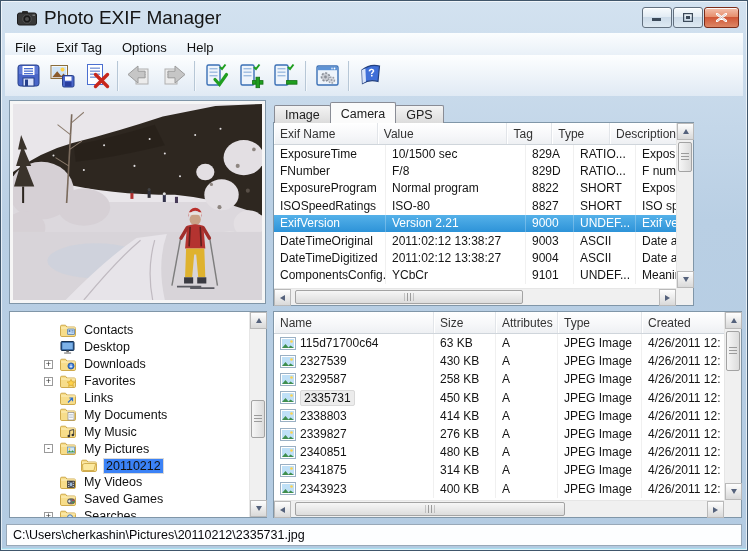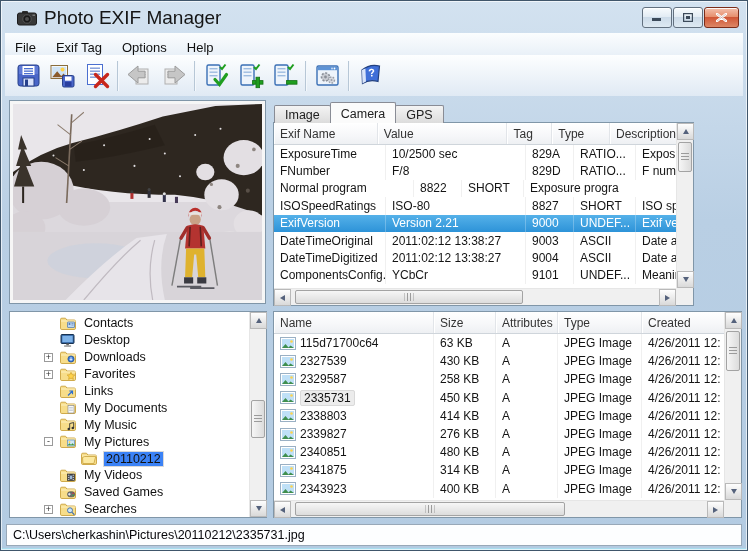--- a/index.html
+++ b/index.html
@@ -67,21 +67,21 @@
   .tri.right{border-left:5px solid #55627c;margin-right:-3px;}
   .thumbv{position:absolute;left:1px;right:1px;background:linear-gradient(90deg,#f6f6f6,#dcdcdc);border:1px solid #a3a3a3;border-radius:2px;}
   .thumbh{position:absolute;top:1px;bottom:1px;background:linear-gradient(#f6f6f6,#dcdcdc);border:1px solid #a3a3a3;border-radius:2px;}
   .thumbv::after{content:"";position:absolute;left:50%;top:50%;width:8px;height:8px;transform:translate(-50%,-50%);
        background:repeating-linear-gradient(180deg,#9b9b9b 0 1px,transparent 1px 3px);}
   .thumbh::after{content:"";position:absolute;left:50%;top:50%;width:9px;height:8px;transform:translate(-50%,-50%);
        background:repeating-linear-gradient(90deg,#9b9b9b 0 1px,transparent 1px 3px);}
   .sbv .sbbtn{position:absolute;left:0;} .sbv .sbbtn.b{bottom:0;}
   .corner{position:absolute;right:0;bottom:0;width:17px;height:17px;background:#f0f0f0;}
   
-  .treebody{position:absolute;inset:0;right:17px;overflow:hidden;padding-top:3px;}
+  .treebody{position:absolute;inset:0;right:17px;overflow:hidden;padding-top:10px;}
   .titem{display:flex;align-items:center;height:16.9px;font-size:12.5px;color:#111;}
   .texp{width:9px;height:9px;flex:0 0 9px;border:1px solid #9a9a9a;background:#fff;margin-right:6px;
         display:flex;align-items:center;justify-content:center;font-size:9px;line-height:7px;color:#333;}
   .texp.none{visibility:hidden;}
   .ticon{margin-right:5px;flex:0 0 auto;display:flex;}
   .tlabel{white-space:nowrap;padding:0 2px;}
   .tlabel.sel{background:#3b82f6;border:1px solid #d9d9d9;}
   .tree-sbv{position:absolute;top:0;right:0;width:17px;bottom:0;background:#f0f0f0;border-left:1px solid #e6e6e6;}
   
   .statusfield{position:absolute;left:5px;right:5px;top:523px;height:22px;background:#fdfeff;border:1px solid #98a8b8;
@@ -329,33 +329,34 @@
       <div class="th c0">Exif Name</div>
       <div class="th c1">Value</div>
       <div class="th c2">Tag</div>
       <div class="th c3">Type</div>
       <div class="th c4">Description</div>
       <div style="flex:0 0 17px;background:linear-gradient(#fff,#eef0f3);"></div>
     </div>
     <div class="tbody" id="exif-body" style="margin-right:17px;">
         <div class="trow">
           <div class="tcell c0">ExposureTime</div>
-          <div class="tcell c1">10/2500 sec</div>
+          <div class="tcell c1">10/1500 sec</div>
           <div class="tcell c2">829A</div>
           <div class="tcell c3">RATIO...</div>
           <div class="tcell c4">Exposure time</div>
         </div>
         <div class="trow">
           <div class="tcell c0">FNumber</div>
           <div class="tcell c1">F/8</div>
           <div class="tcell c2">829D</div>
           <div class="tcell c3">RATIO...</div>
           <div class="tcell c4">F number</div>
         </div>
         <div class="trow">
+          <div class="tcell c0">ExposureProgram</div>
           <div class="tcell c1">Normal program</div>
           <div class="tcell c2">8822</div>
           <div class="tcell c3">SHORT</div>
           <div class="tcell c4">Exposure progra</div>
         </div>
         <div class="trow">
           <div class="tcell c0">ISOSpeedRatings</div>
           <div class="tcell c1">ISO-80</div>
           <div class="tcell c2">8827</div>
           <div class="tcell c3">SHORT</div>

